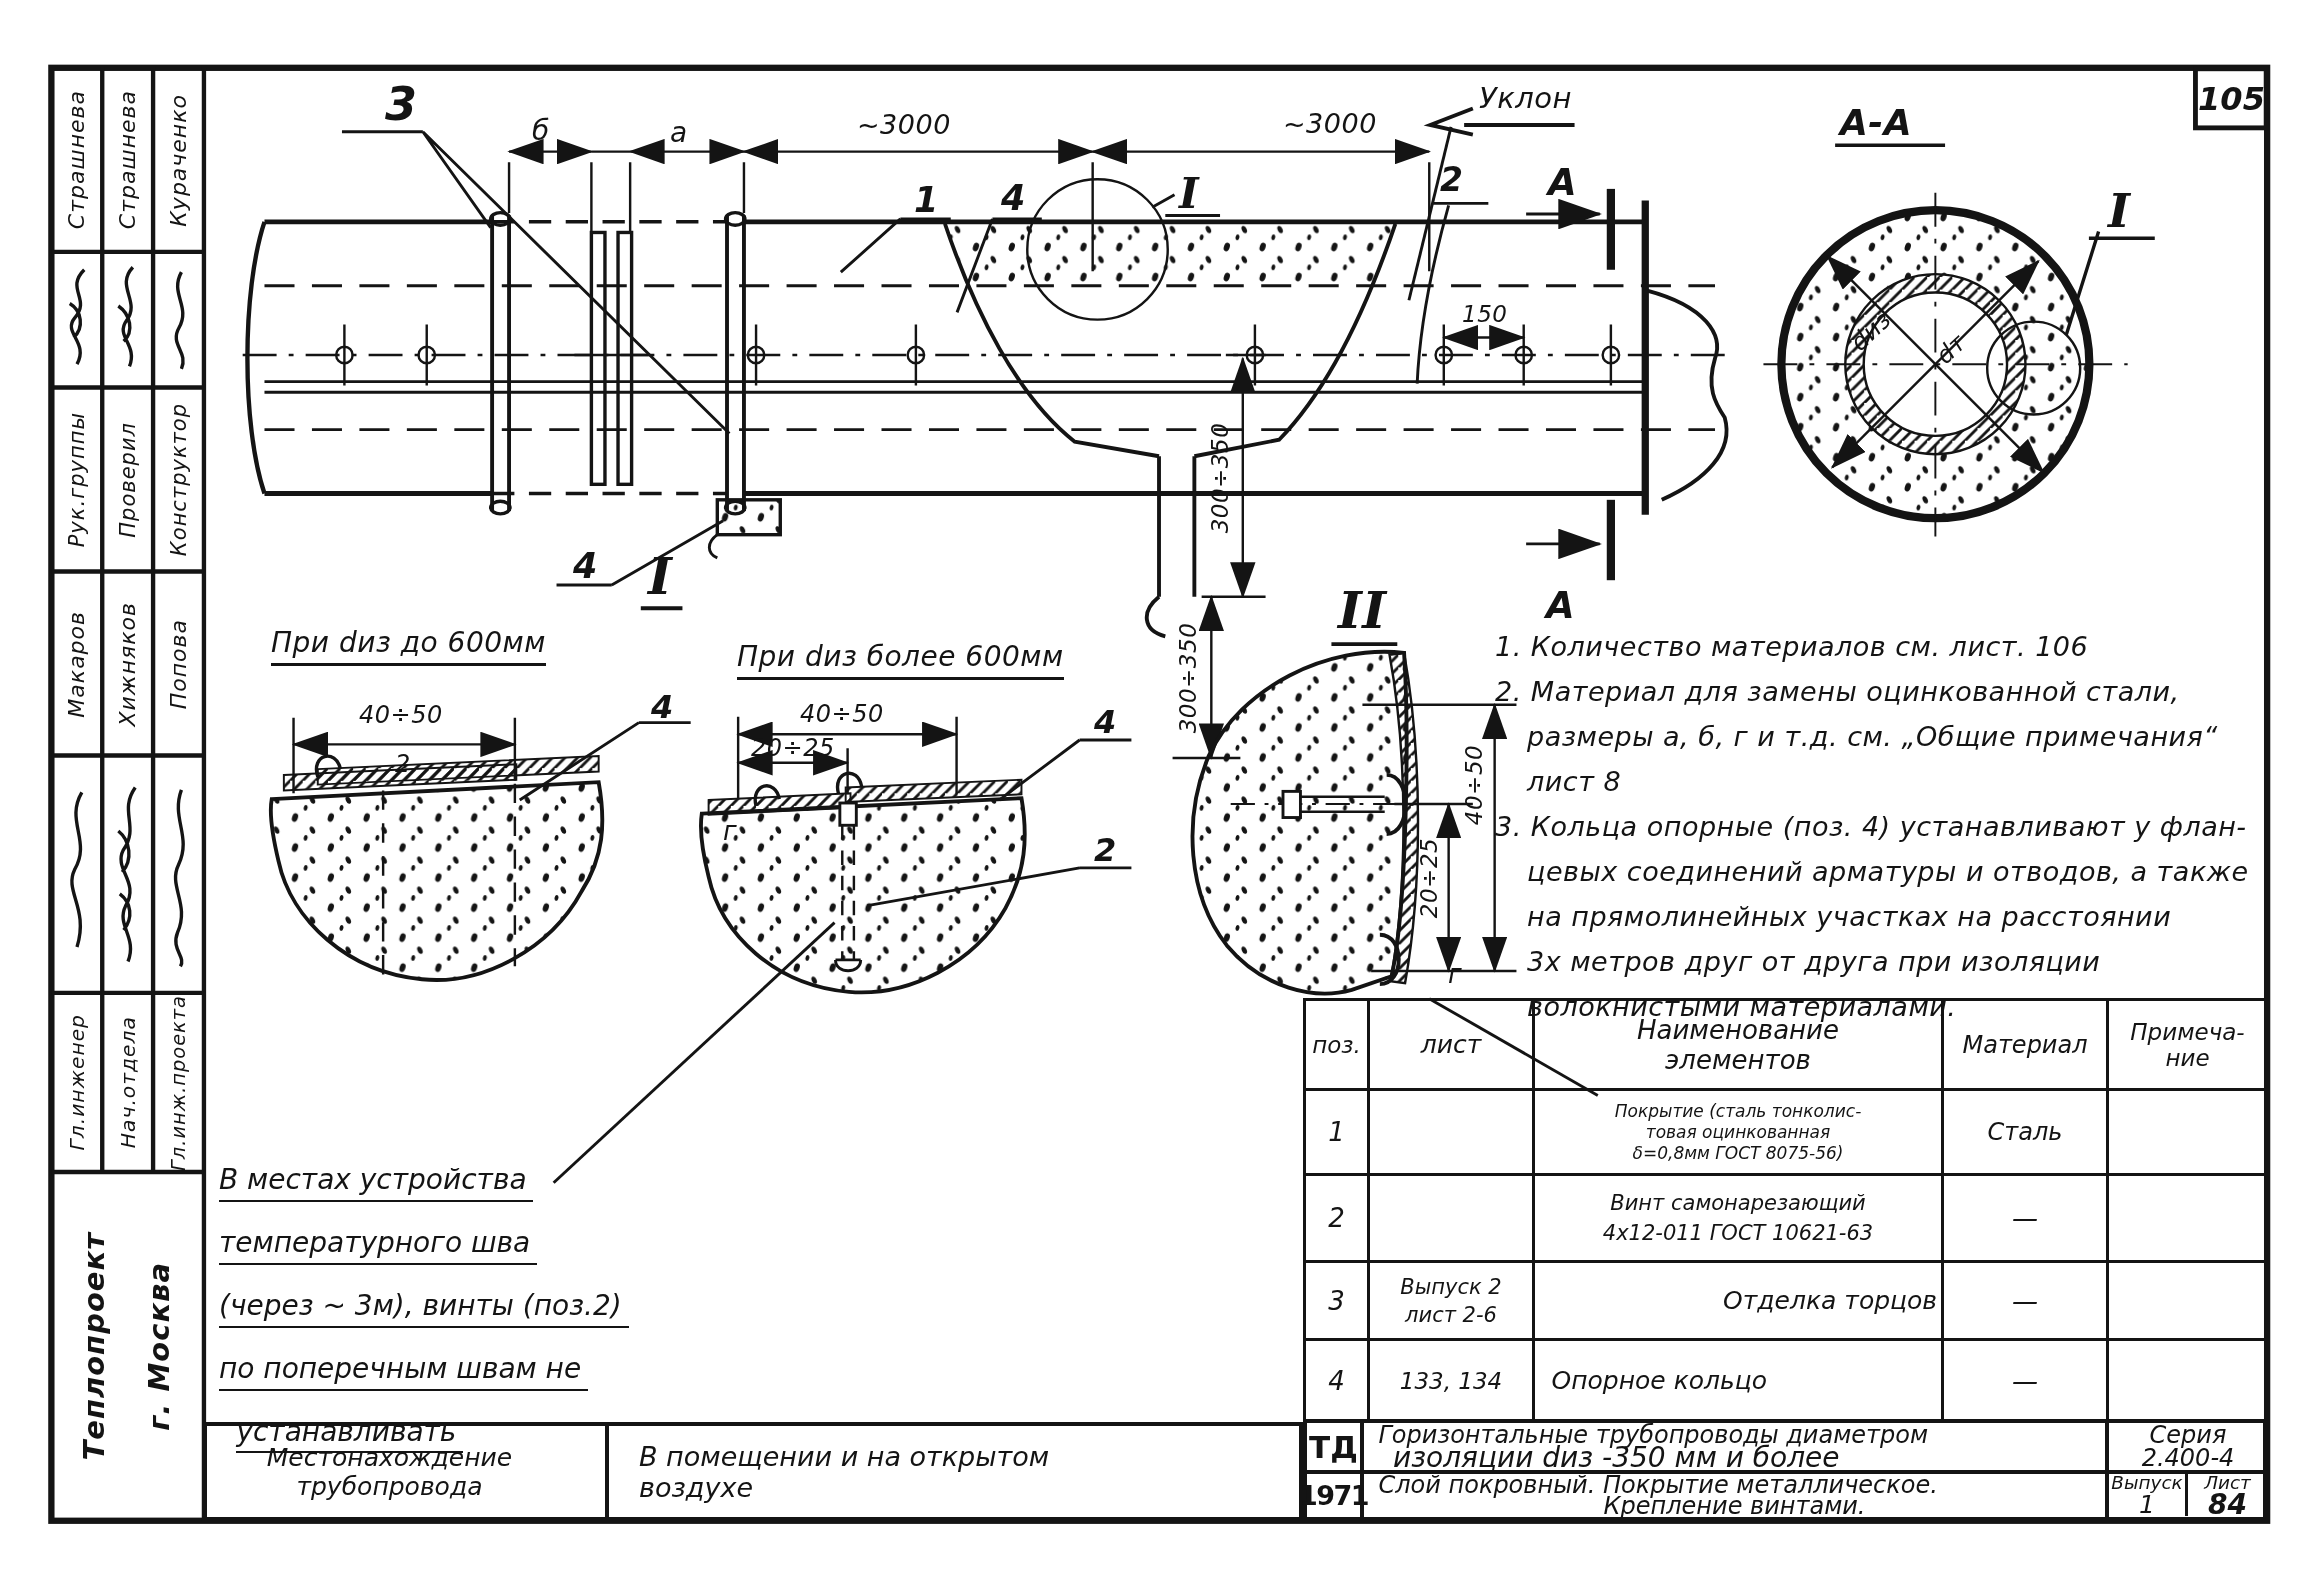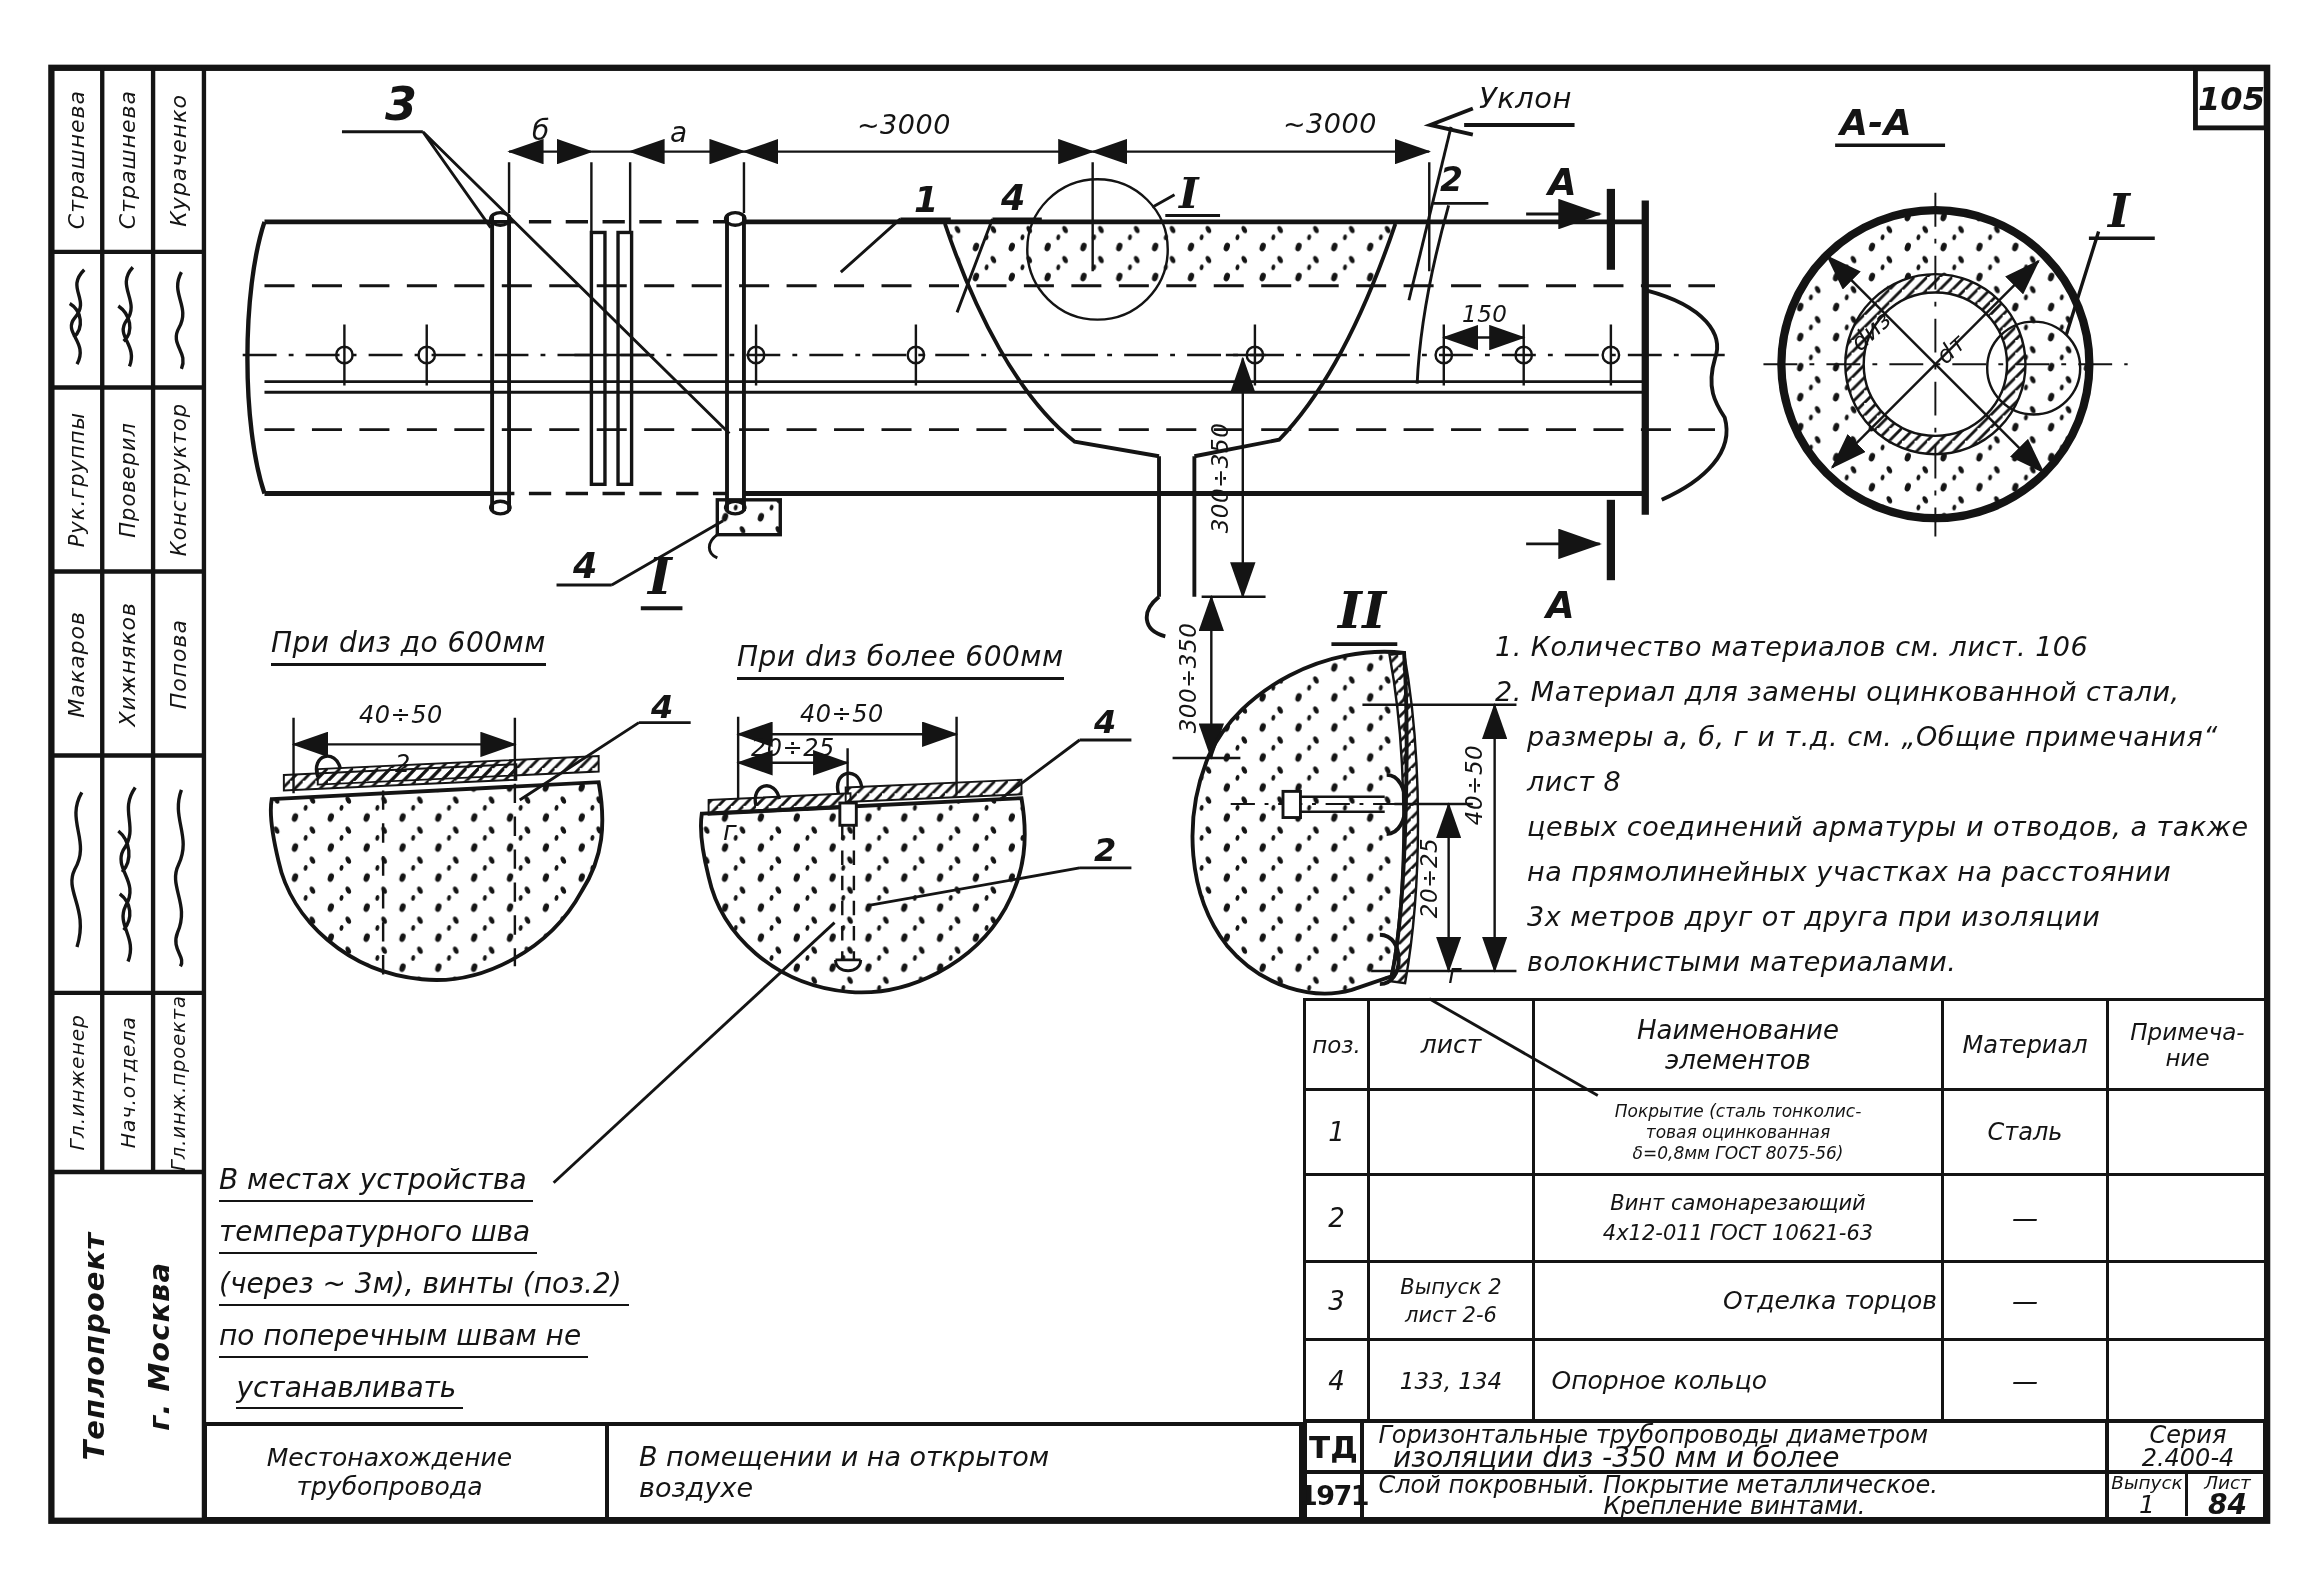--- a/index.html
+++ b/index.html
@@ -12,21 +12,21 @@
   .ul{border-bottom:3.9px solid #141414;padding-bottom:3.9px;}
   .rot90{transform:rotate(-90deg);transform-origin:center center;text-align:center;}
   .rot43{transform:rotate(-43deg);transform-origin:center center;text-align:center;}
   .vcell{position:absolute;display:flex;align-items:center;justify-content:center;}
   .vtext{writing-mode:vertical-rl;transform:rotate(180deg);font-style:italic;letter-spacing:1px;}
   
   .note-line{font-style:italic;font-size:27px;line-height:45px;white-space:nowrap;letter-spacing:0.5px;}
   .indent{padding-left:32px;}
   
   .hand-line{display:inline-block;font-style:italic;font-size:28px;line-height:36px;
-             border-bottom:2.9px solid #141414;margin-bottom:12px;padding:0 6.8px 1.9px 0;white-space:nowrap;}
+             border-bottom:2.9px solid #141414;margin-bottom:23px;padding:0 6.8px 1.9px 0;white-space:nowrap;}
   
   #parts-table{position:absolute;left:1303px;top:998px;border-collapse:collapse;table-layout:fixed;}
   #parts-table td{border:3.4px solid #141414;text-align:center;vertical-align:middle;
                   font-style:italic;padding:0 3.9px;}
   
   .blk{position:absolute;border:4.4px solid #141414;box-sizing:border-box;}
   .cellflex{position:absolute;display:flex;align-items:center;justify-content:center;
             font-style:italic;box-sizing:border-box;text-align:center;}
 </style>
 </head>
@@ -313,20 +313,21 @@
   <div class="lbl rot43" style="left:1832px;top:317px;width:78px;font-size:24px">dиз</div>
   <div class="lbl rot43" style="left:1922px;top:335px;width:58px;font-size:24px">dт</div>
   <div class="lbl roman" style="left:2108px;top:183px;font-size:47px">I</div>
   <div class="cellflex bold" style="left:2196px;top:69px;width:71px;height:59px;font-size:32px">105</div>
 
   <div style="position:absolute;left:1495px;top:624px">
     <div class="note-line">1. Количество материалов см. лист. 106</div>
     <div class="note-line">2. Материал для замены оцинкованной стали,</div>
     <div class="note-line indent">размеры а, б, г и т.д. см. „Общие примечания“</div>
     <div class="note-line indent">лист 8</div>
+    <div class="note-line">3. Кольца опорные (поз. 4) устанавливают у флан-</div>
     <div class="note-line indent">цевых соединений арматуры и отводов, а также</div>
     <div class="note-line indent">на прямолинейных участках на расстоянии</div>
     <div class="note-line indent">3х метров друг от друга при изоляции</div>
     <div class="note-line indent">волокнистыми материалами.</div>
   </div>
 
   <div style="position:absolute;left:219px;top:1162px">
     <div><span class="hand-line">В местах устройства</span></div>
     <div><span class="hand-line">температурного шва</span></div>
     <div><span class="hand-line">(через ~ 3м), винты (поз.2)</span></div>

